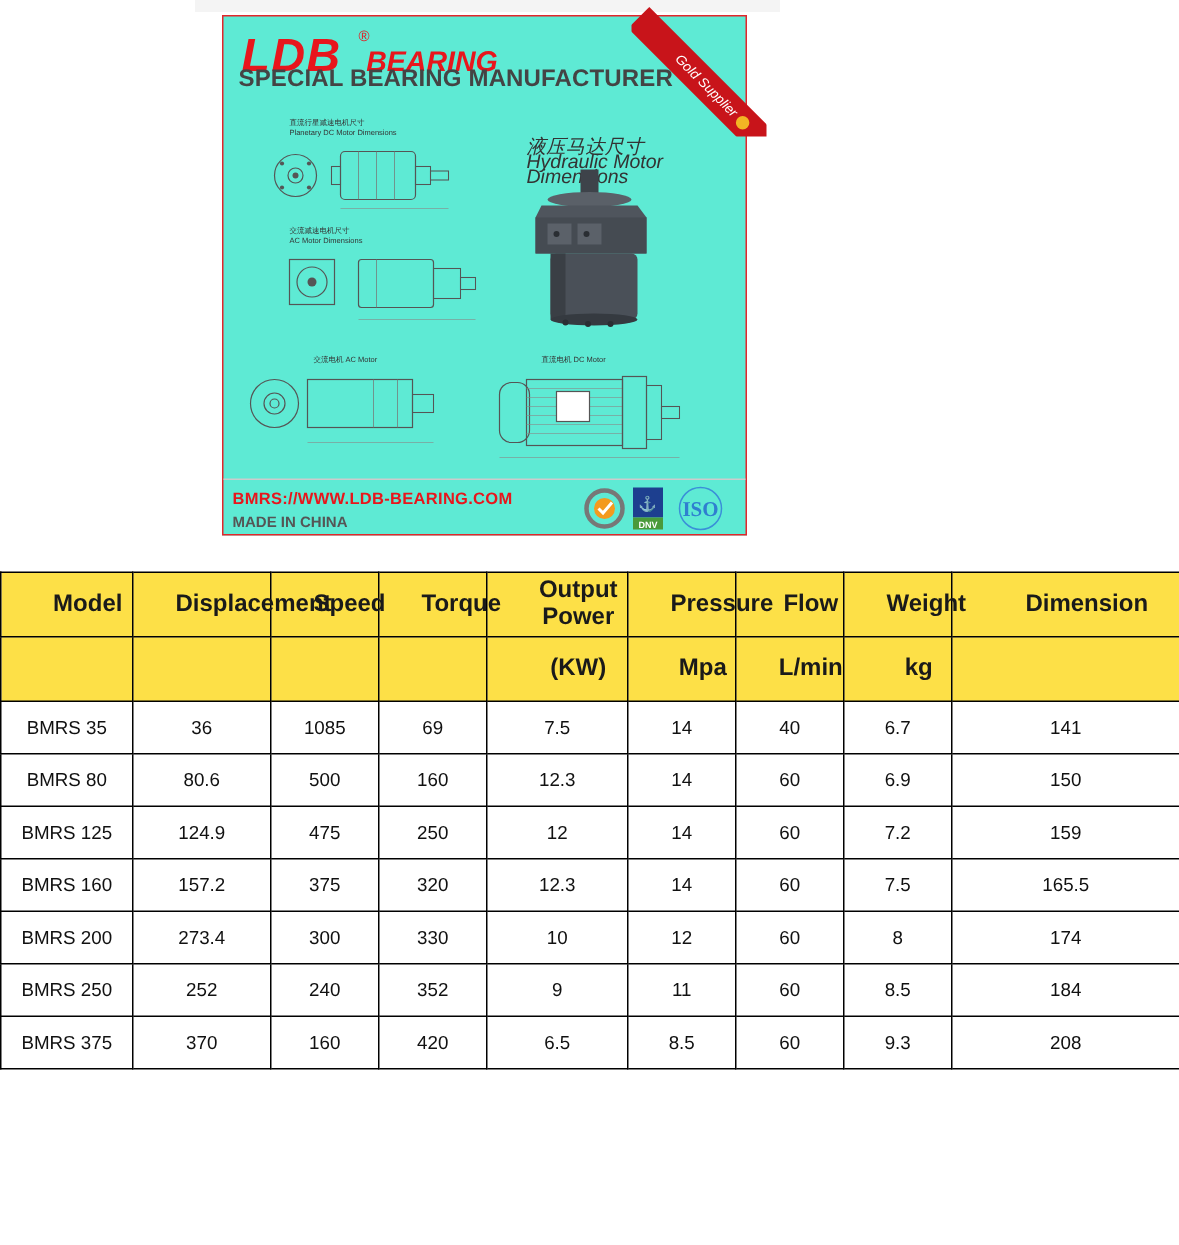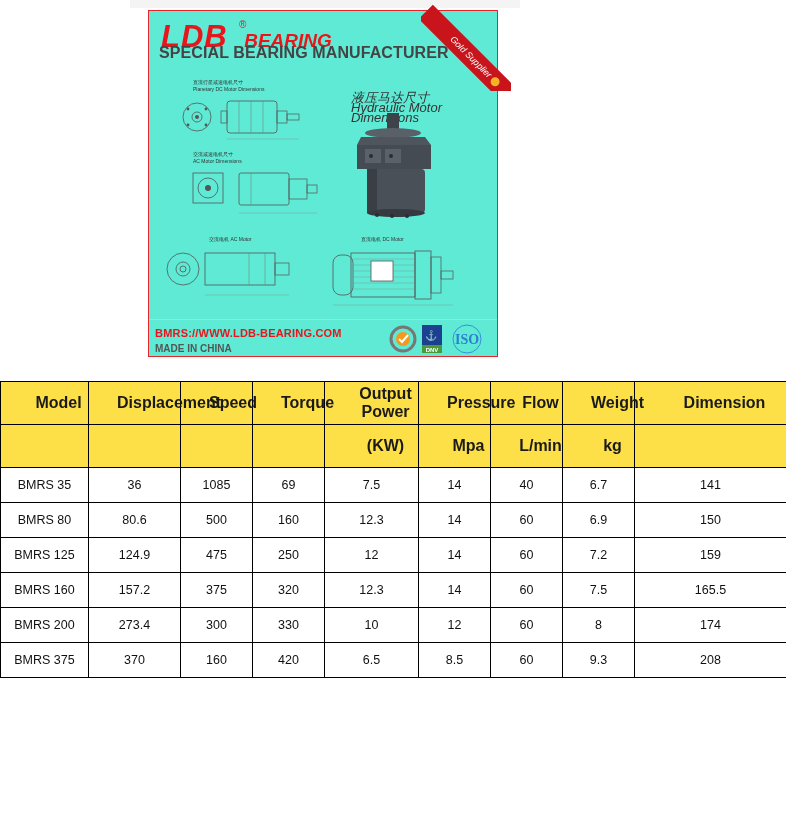--- a/index.html
+++ b/index.html
@@ -256,20 +256,31 @@
         <td>273.4</td>
         <td>300</td>
         <td>330</td>
         <td>10</td>
         <td>12</td>
         <td>60</td>
         <td>8</td>
         <td>174</td>
       </tr>
       <tr class="d">
+        <td>BMRS 250</td>
+        <td>252</td>
+        <td>240</td>
+        <td>352</td>
+        <td>9</td>
+        <td>11</td>
+        <td>60</td>
+        <td>8.5</td>
+        <td>184</td>
+      </tr>
+      <tr class="d">
         <td>BMRS 375</td>
         <td>370</td>
         <td>160</td>
         <td>420</td>
         <td>6.5</td>
         <td>8.5</td>
         <td>60</td>
         <td>9.3</td>
         <td>208</td>
       </tr>

